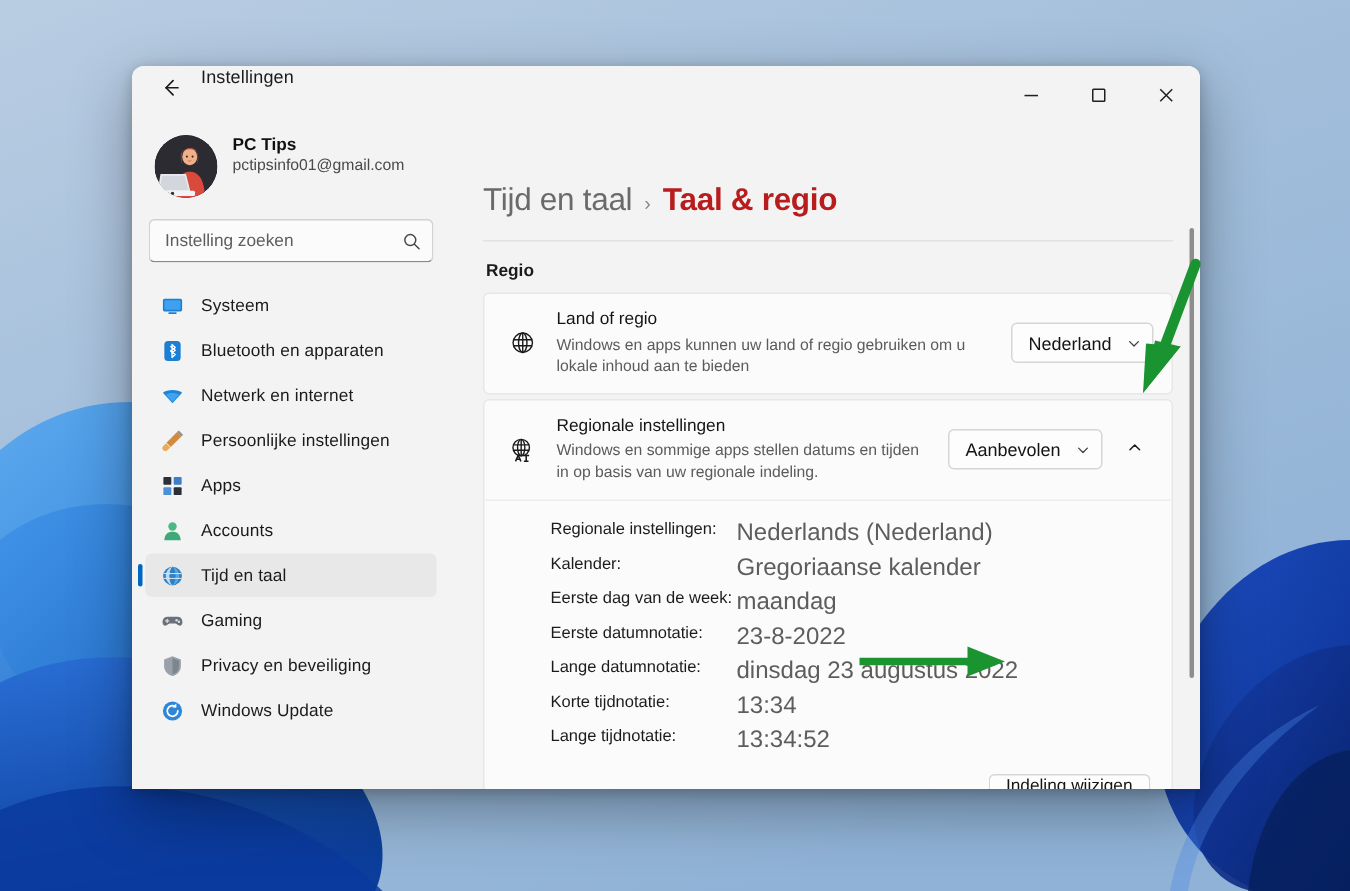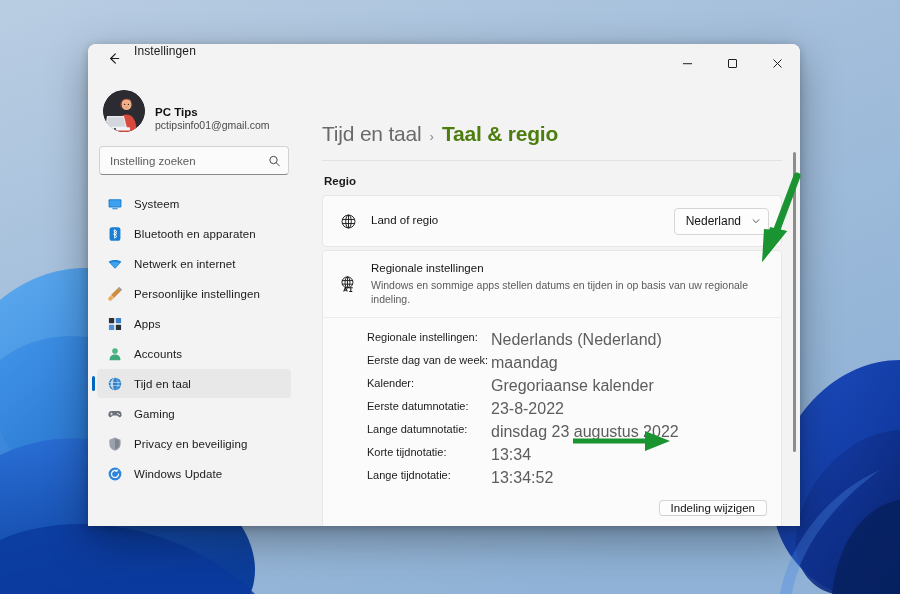--- a/index.html
+++ b/index.html
@@ -51,21 +51,21 @@
   #win-body { flex: 1; display: flex; min-height: 0; }
 
   
   #sidebar {
     width: 212px; flex: 0 0 212px;
     background: #f3f3f3;
     padding: 0 9px;
     display: flex; flex-direction: column;
   }
   #account-block {
-    display: flex; align-items: flex-end; gap: 10px;
+    display: flex; align-items: flex-start; gap: 10px;
     padding: 8px 6px 14px 6px;
   }
   #avatar { width: 42px; height: 42px; border-radius: 50%; overflow: hidden; flex: 0 0 42px; }
   #avatar svg { display: block; width: 42px; height: 42px; }
   .acct-text { line-height: 1.25; min-width: 0; }
   #account-name { font-size: 11.5px; font-weight: bold; color: #111; }
   #account-email { font-size: 10.5px; color: #4a4a4a; white-space: nowrap; overflow: hidden; }
 
   #search-wrap {
     position: relative; margin: 0 2px 14px 2px;
@@ -103,21 +103,21 @@
   #content {
     flex: 1; min-width: 0; background: #f3f3f3;
     position: relative; padding: 0 18px 0 22px; overflow: hidden;
   }
   #breadcrumb {
     display: flex; align-items: baseline; gap: 8px;
     padding-top: 40px;
   }
   #crumb-parent { font-size: 21px; color: #6a6a6a; letter-spacing: -.2px; }
   #crumb-sep { font-size: 13px; color: #8a8a8a; }
-  #crumb-current { font-size: 21px; color: #4d7c0f; font-weight: bold; letter-spacing: -.2px; }
+  #crumb-current { font-size: 21px; color: #b91c1c; font-weight: bold; letter-spacing: -.2px; }
   #header-rule { height: 1px; background: #e2e2e2; margin-top: 14px; }
 
   #section-label {
     font-size: 11.5px; font-weight: bold; color: #1b1b1b;
     margin: 14px 0 8px 2px;
   }
 
   .card {
     background: #fbfbfb;
     border: 1px solid #e7e7e7;
@@ -424,20 +424,21 @@
         <div class="card-row">
           <div class="card-icon">
             <svg width="17" height="17" viewBox="0 0 20 20" fill="none" stroke="currentColor" stroke-width="1.1">
               <circle cx="10" cy="10" r="7.6"></circle>
               <ellipse cx="10" cy="10" rx="3.3" ry="7.6"></ellipse>
               <path d="M2.6 7.6 H17.4 M2.6 12.4 H17.4 M10 2.4 V17.6"></path>
             </svg>
           </div>
           <div class="card-text">
             <div class="card-title">Land of regio</div>
+            <div class="card-desc">Windows en apps kunnen uw land of regio gebruiken om u lokale inhoud aan te bieden</div>
           </div>
           <div class="card-ctrl">
             <div class="combo">
               <span class="combo-label">Nederland</span>
               <span class="combo-chev">
                 <svg width="10" height="10" viewBox="0 0 12 12" fill="none" stroke="currentColor" stroke-width="1.1">
                   <path d="M2.5 4.5 L6 8 L9.5 4.5" stroke-linecap="round" stroke-linejoin="round"></path>
                 </svg>
               </span>
             </div>
@@ -455,35 +456,52 @@
               <g stroke-width="1.15">
                 <path d="M5.2 18.4 L7.2 13.8 L9.2 18.4 M5.9 16.9 H8.5"></path>
                 <path d="M10.9 14.1 H15.3 M13.1 14.1 V18.4 M11.4 18.4 H14.8"></path>
               </g>
             </svg>
           </div>
           <div class="card-text">
             <div class="card-title">Regionale instellingen</div>
             <div class="card-desc">Windows en sommige apps stellen datums en tijden in op basis van uw regionale indeling.</div>
           </div>
+          <div class="card-ctrl">
+            <div class="combo">
+              <span class="combo-label">Aanbevolen</span>
+              <span class="combo-chev">
+                <svg width="10" height="10" viewBox="0 0 12 12" fill="none" stroke="currentColor" stroke-width="1.1">
+                  <path d="M2.5 4.5 L6 8 L9.5 4.5" stroke-linecap="round" stroke-linejoin="round"></path>
+                </svg>
+              </span>
+            </div>
+            <div class="expander-btn">
+              <span>
+                <svg width="11" height="11" viewBox="0 0 12 12" fill="none" stroke="currentColor" stroke-width="1.1">
+                  <path d="M2.5 7.5 L6 4 L9.5 7.5" stroke-linecap="round" stroke-linejoin="round"></path>
+                </svg>
+              </span>
+            </div>
+          </div>
         </div>
 
         <div class="card-expand">
           <div id="detail-list">
               <div class="detail-row">
                 <span class="detail-key">Regionale instellingen:</span>
                 <span class="detail-val">Nederlands (Nederland)</span>
               </div>
               <div class="detail-row">
+                <span class="detail-key">Kalender:</span>
+                <span class="detail-val">Gregoriaanse kalender</span>
+              </div>
+              <div class="detail-row">
                 <span class="detail-key">Eerste dag van de week:</span>
                 <span class="detail-val">maandag</span>
-              </div>
-              <div class="detail-row">
-                <span class="detail-key">Kalender:</span>
-                <span class="detail-val">Gregoriaanse kalender</span>
               </div>
               <div class="detail-row">
                 <span class="detail-key">Eerste datumnotatie:</span>
                 <span class="detail-val">23-8-2022</span>
               </div>
               <div class="detail-row">
                 <span class="detail-key">Lange datumnotatie:</span>
                 <span class="detail-val">dinsdag 23 augustus 2022</span>
               </div>
               <div class="detail-row">

